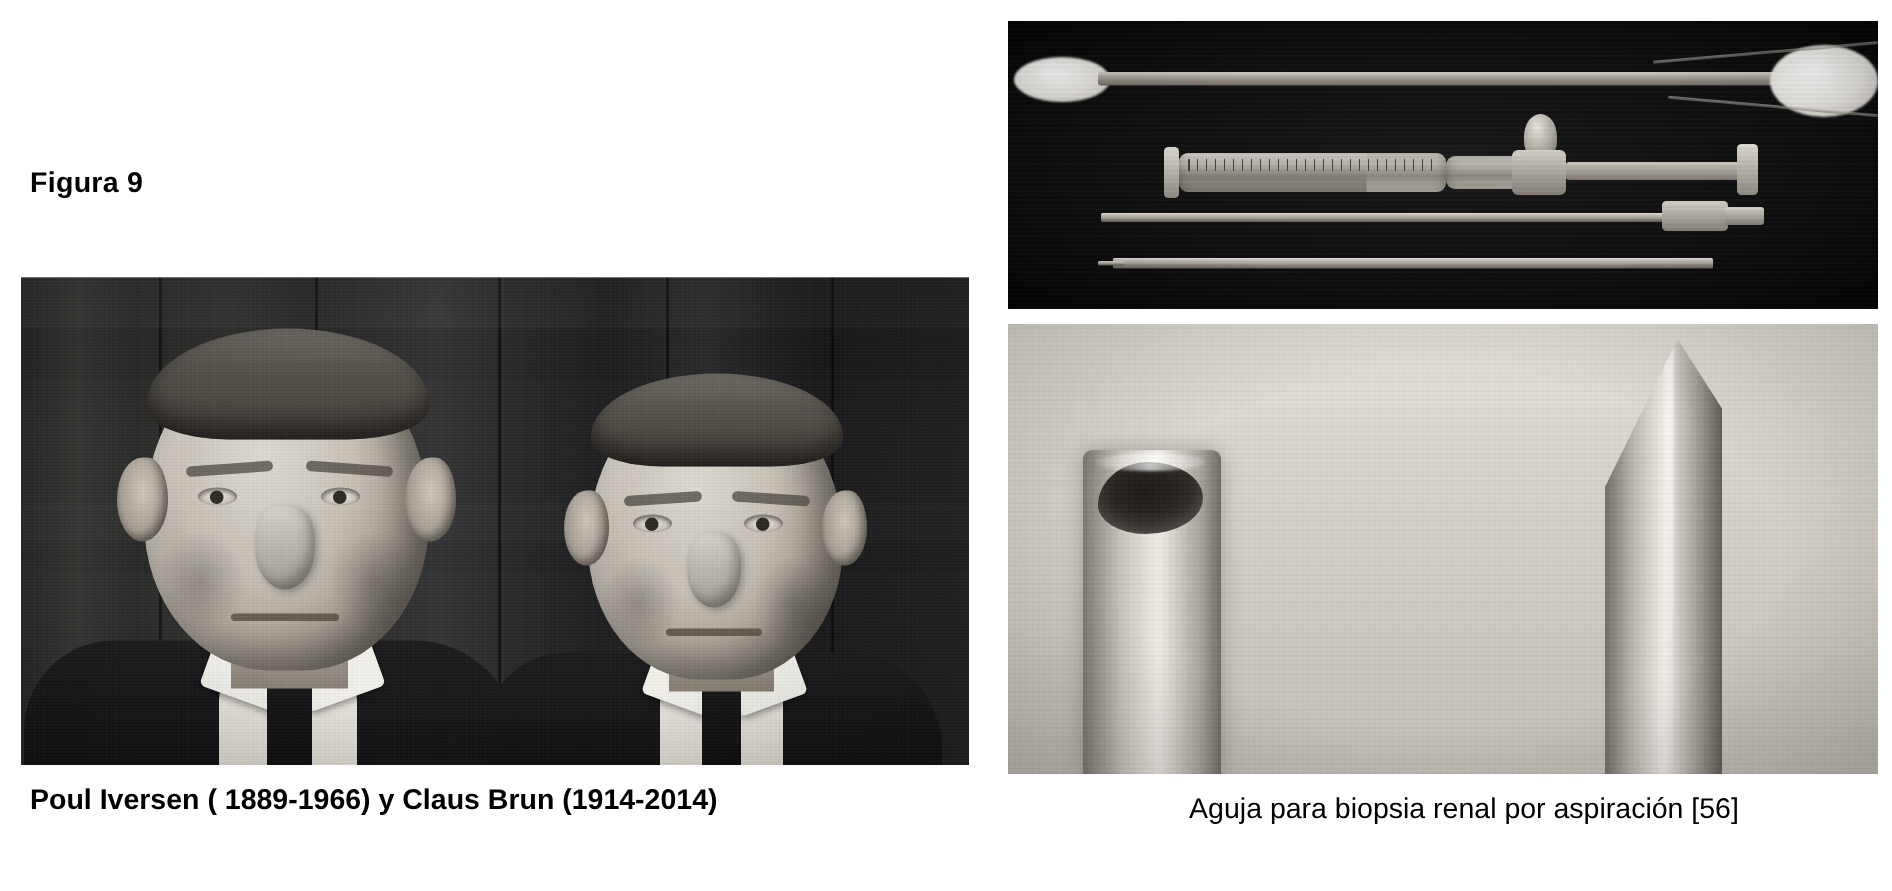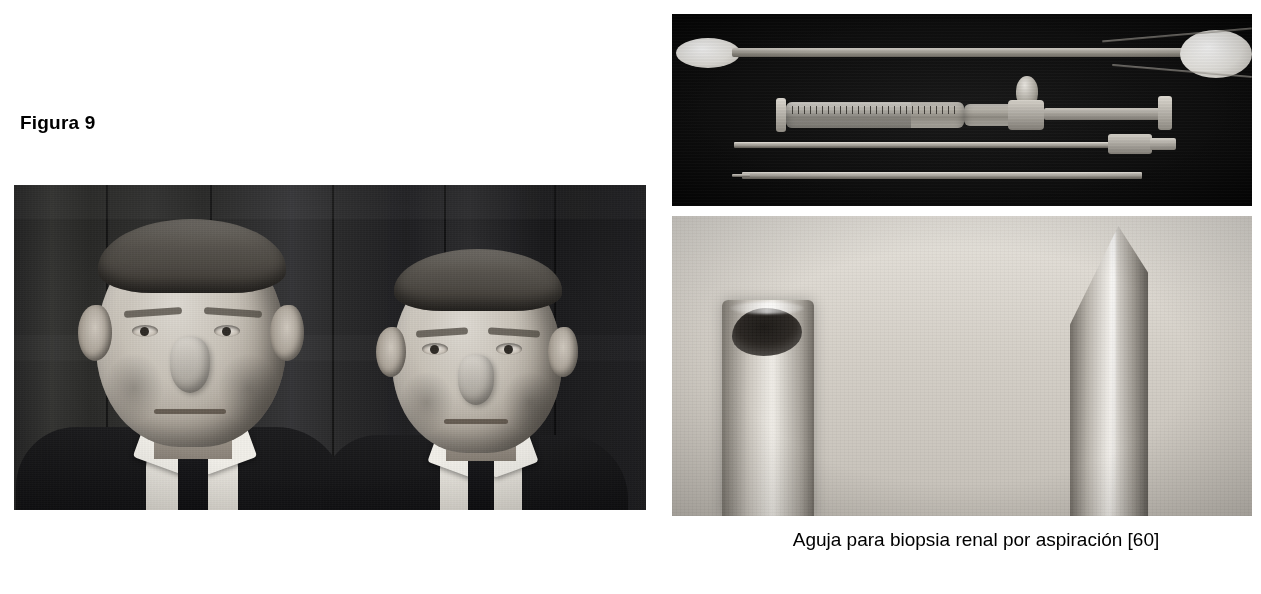--- a/index.html
+++ b/index.html
@@ -423,20 +423,21 @@
         <div class="mouth" style="left:100px; top:172px; width:64px;"></div>
         <div class="cheek-shadow" style="left:56px; top:124px; width:54px; height:62px;"></div>
         <div class="cheek-shadow" style="left:158px; top:124px; width:54px; height:62px;"></div>
       </div>
 
       <div class="pp-grain"></div>
       <div class="vignette"></div>
     </div>
 
     <div class="portrait-caption">
+      <span>Poul Iversen ( 1889-1966) y Claus Brun (1914-2014)</span>
     </div>
   </div>
 
   <div class="right-col">
 
     <div class="needle-top">
       <div class="nt-bg"></div>
 
       <div class="swab" style="left:4px; top:24px; width:64px; height:30px;"></div>
       <div class="rod" style="left:60px; top:34px; width:470px; height:9px;"></div>
@@ -475,16 +476,16 @@
       </div>
 
       <div class="tip-right">
         <div class="edge-hi"></div>
       </div>
 
       <div class="nb-grain"></div>
       <div class="vignette"></div>
     </div>
 
-    <div class="needle-caption">Aguja para biopsia renal por aspiración [60]</div>
+    <div class="needle-caption">Aguja para biopsia renal por aspiración [56]</div>
   </div>
 
 </div>
 
 </body></html>

